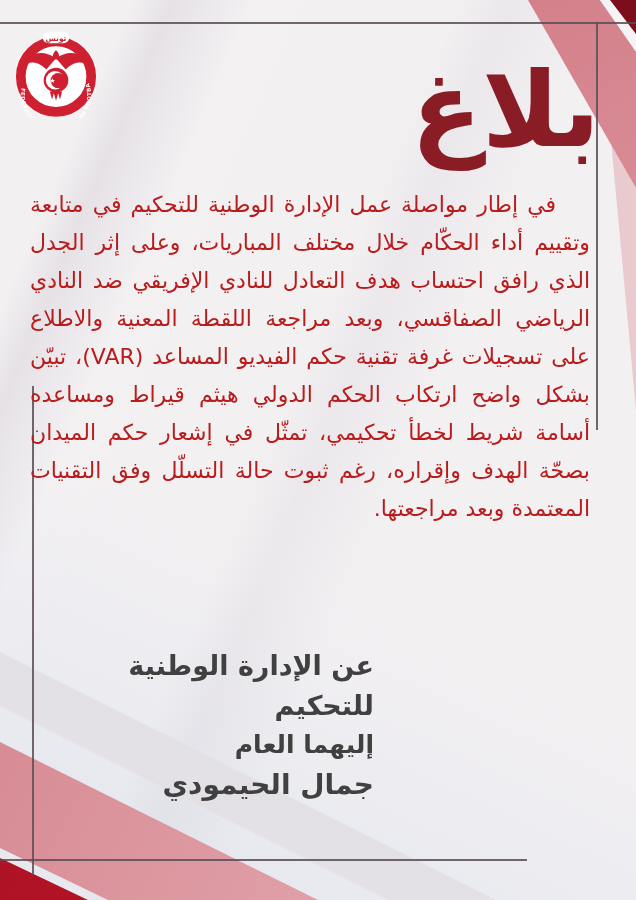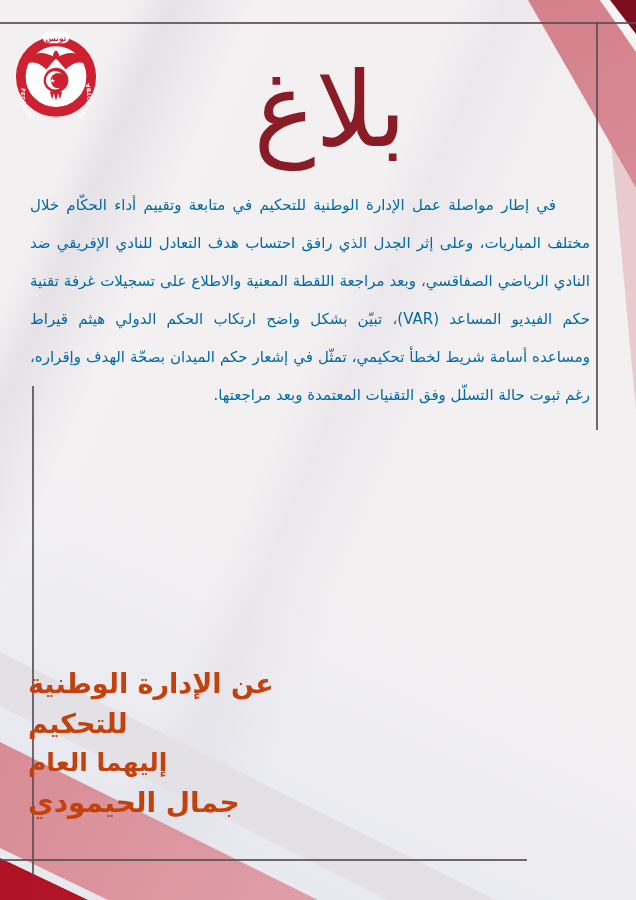--- a/index.html
+++ b/index.html
@@ -65,44 +65,43 @@
   .frame-left   { left: 32px;  top: 386px; width: 2px;   height: 489px; }
   .frame-bottom { left: 0;     top: 859px; width: 527px; height: 2px; }
 
   .logo { position: absolute; left: 12px; top: 30px; width: 88px; height: 88px; }
 
   .title {
     position: absolute;
     left: 60px; top: 38px; width: 540px; height: 150px;
     margin: 0;
     line-height: 145px;
-    text-align: center;
     font-size: 104px;
-    font-weight: normal;
+    font-weight: bold;
     color: #8a1c26;
     direction: rtl;
   }
 
   .body-text {
     position: absolute;
     left: 30px; right: 46px; top: 186px;
     direction: rtl;
     text-align: justify;
-    color: #0369a1;
-    font-size: 15px;
+    color: #b91c1c;
+    font-size: 22px;
     line-height: 38px;
   }
   .body-text p { margin: 0 0 10px 0; text-indent: 34px; }
 
   .signature {
     position: absolute;
-    left: 28px; top: 664px; width: 346px;
+    left: 28px; top: 646px; width: 346px;
     direction: rtl;
-    text-align: left;
-    color: #c2410c;
+    text-align: right;
+    color: #404040;
     font-weight: bold;
   }
   .sig-org  { font-size: 27px; line-height: 40px; }
   .sig-role { font-size: 25px; line-height: 38px; }
   .sig-name { font-size: 28px; line-height: 42px; }
 </style>
 </head>
 <body>
 
 <div class="page">

